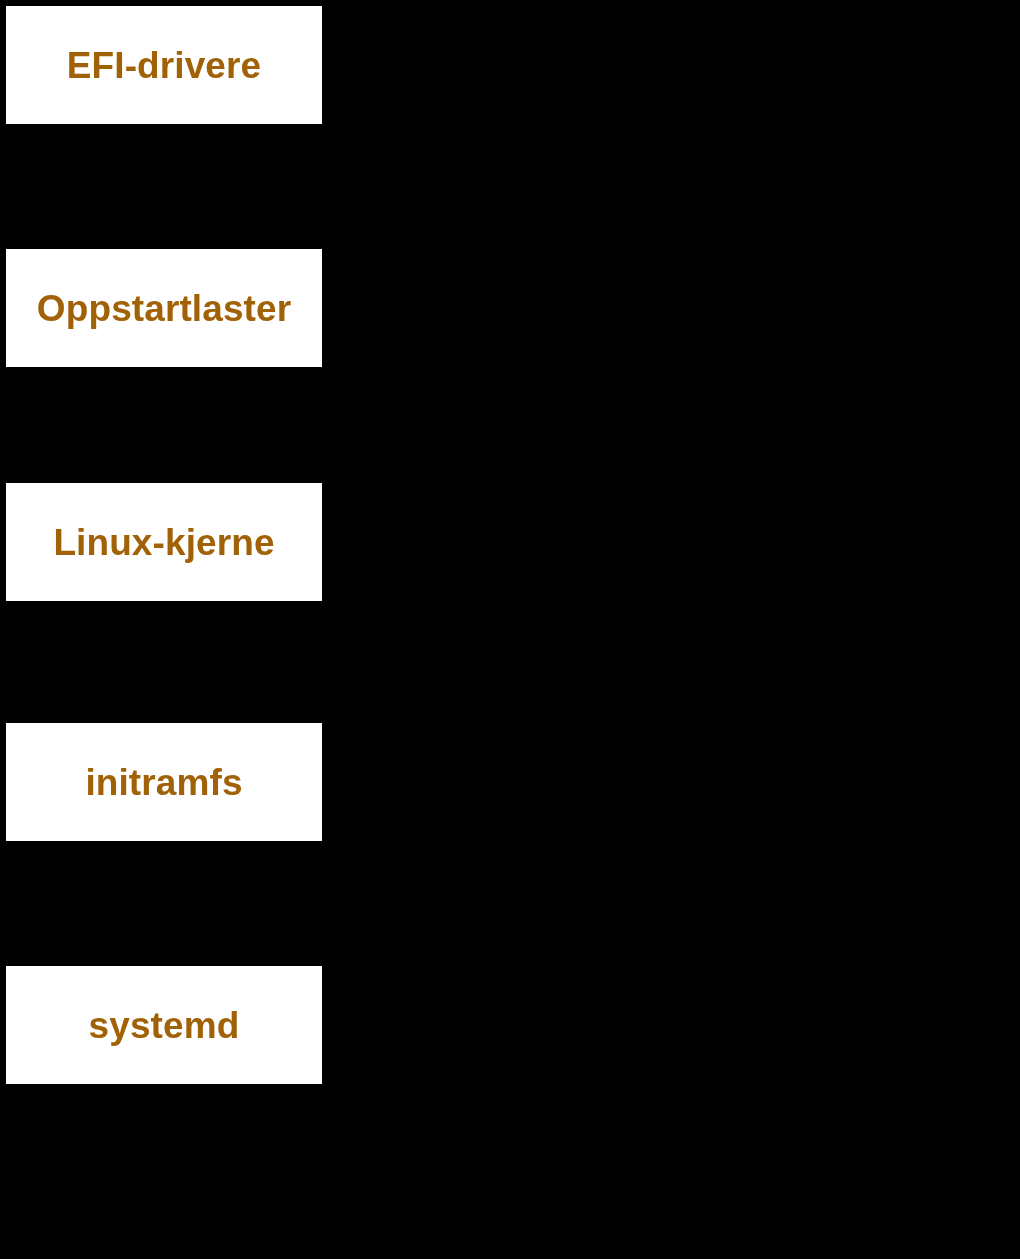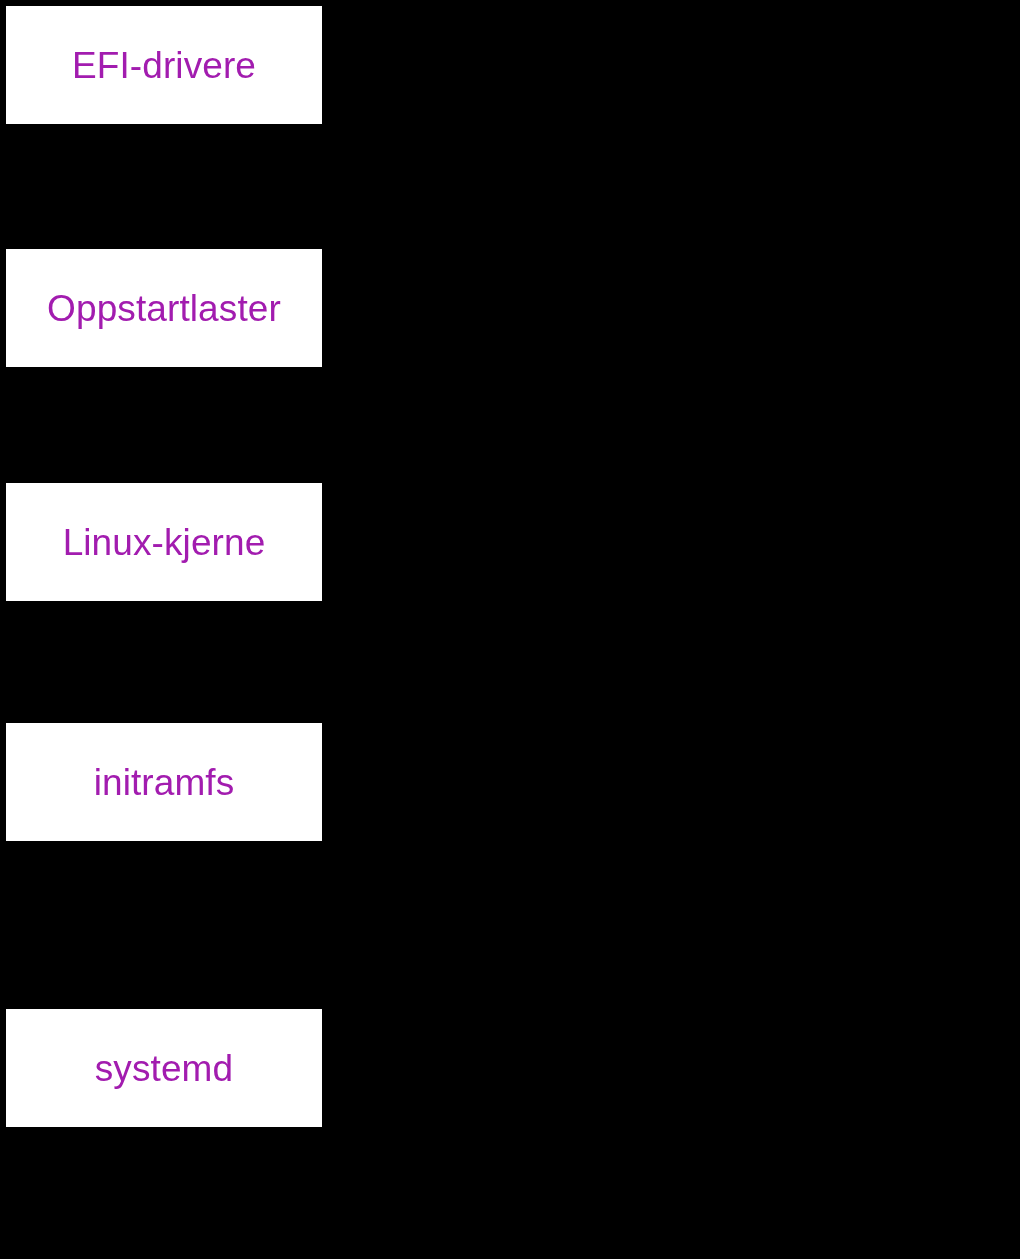--- a/index.html
+++ b/index.html
@@ -20,33 +20,33 @@
     left: 6px;
     width: 316px;
     height: 118px;
     background: #ffffff;
     display: flex;
     align-items: center;
     justify-content: center;
     box-sizing: border-box;
   }
   .stage-label {
-    color: #a21caf;
+    color: #a16207;
     font-size: 37px;
-    font-weight: 400;
+    font-weight: 700;
     line-height: 1;
     letter-spacing: 0.1px;
     white-space: nowrap;
     text-align: center;
   }
   .box-0 { top: 6px; }
   .box-1 { top: 249px; }
   .box-2 { top: 483px; }
   .box-3 { top: 723px; }
-  .box-4 { top: 1009px; }
+  .box-4 { top: 966px; }
   .empty-pane {
     position: absolute;
     left: 322px;
     top: 0;
     width: 698px;
     height: 1259px;
     background: #000000;
   }
 </style>
 </head>

